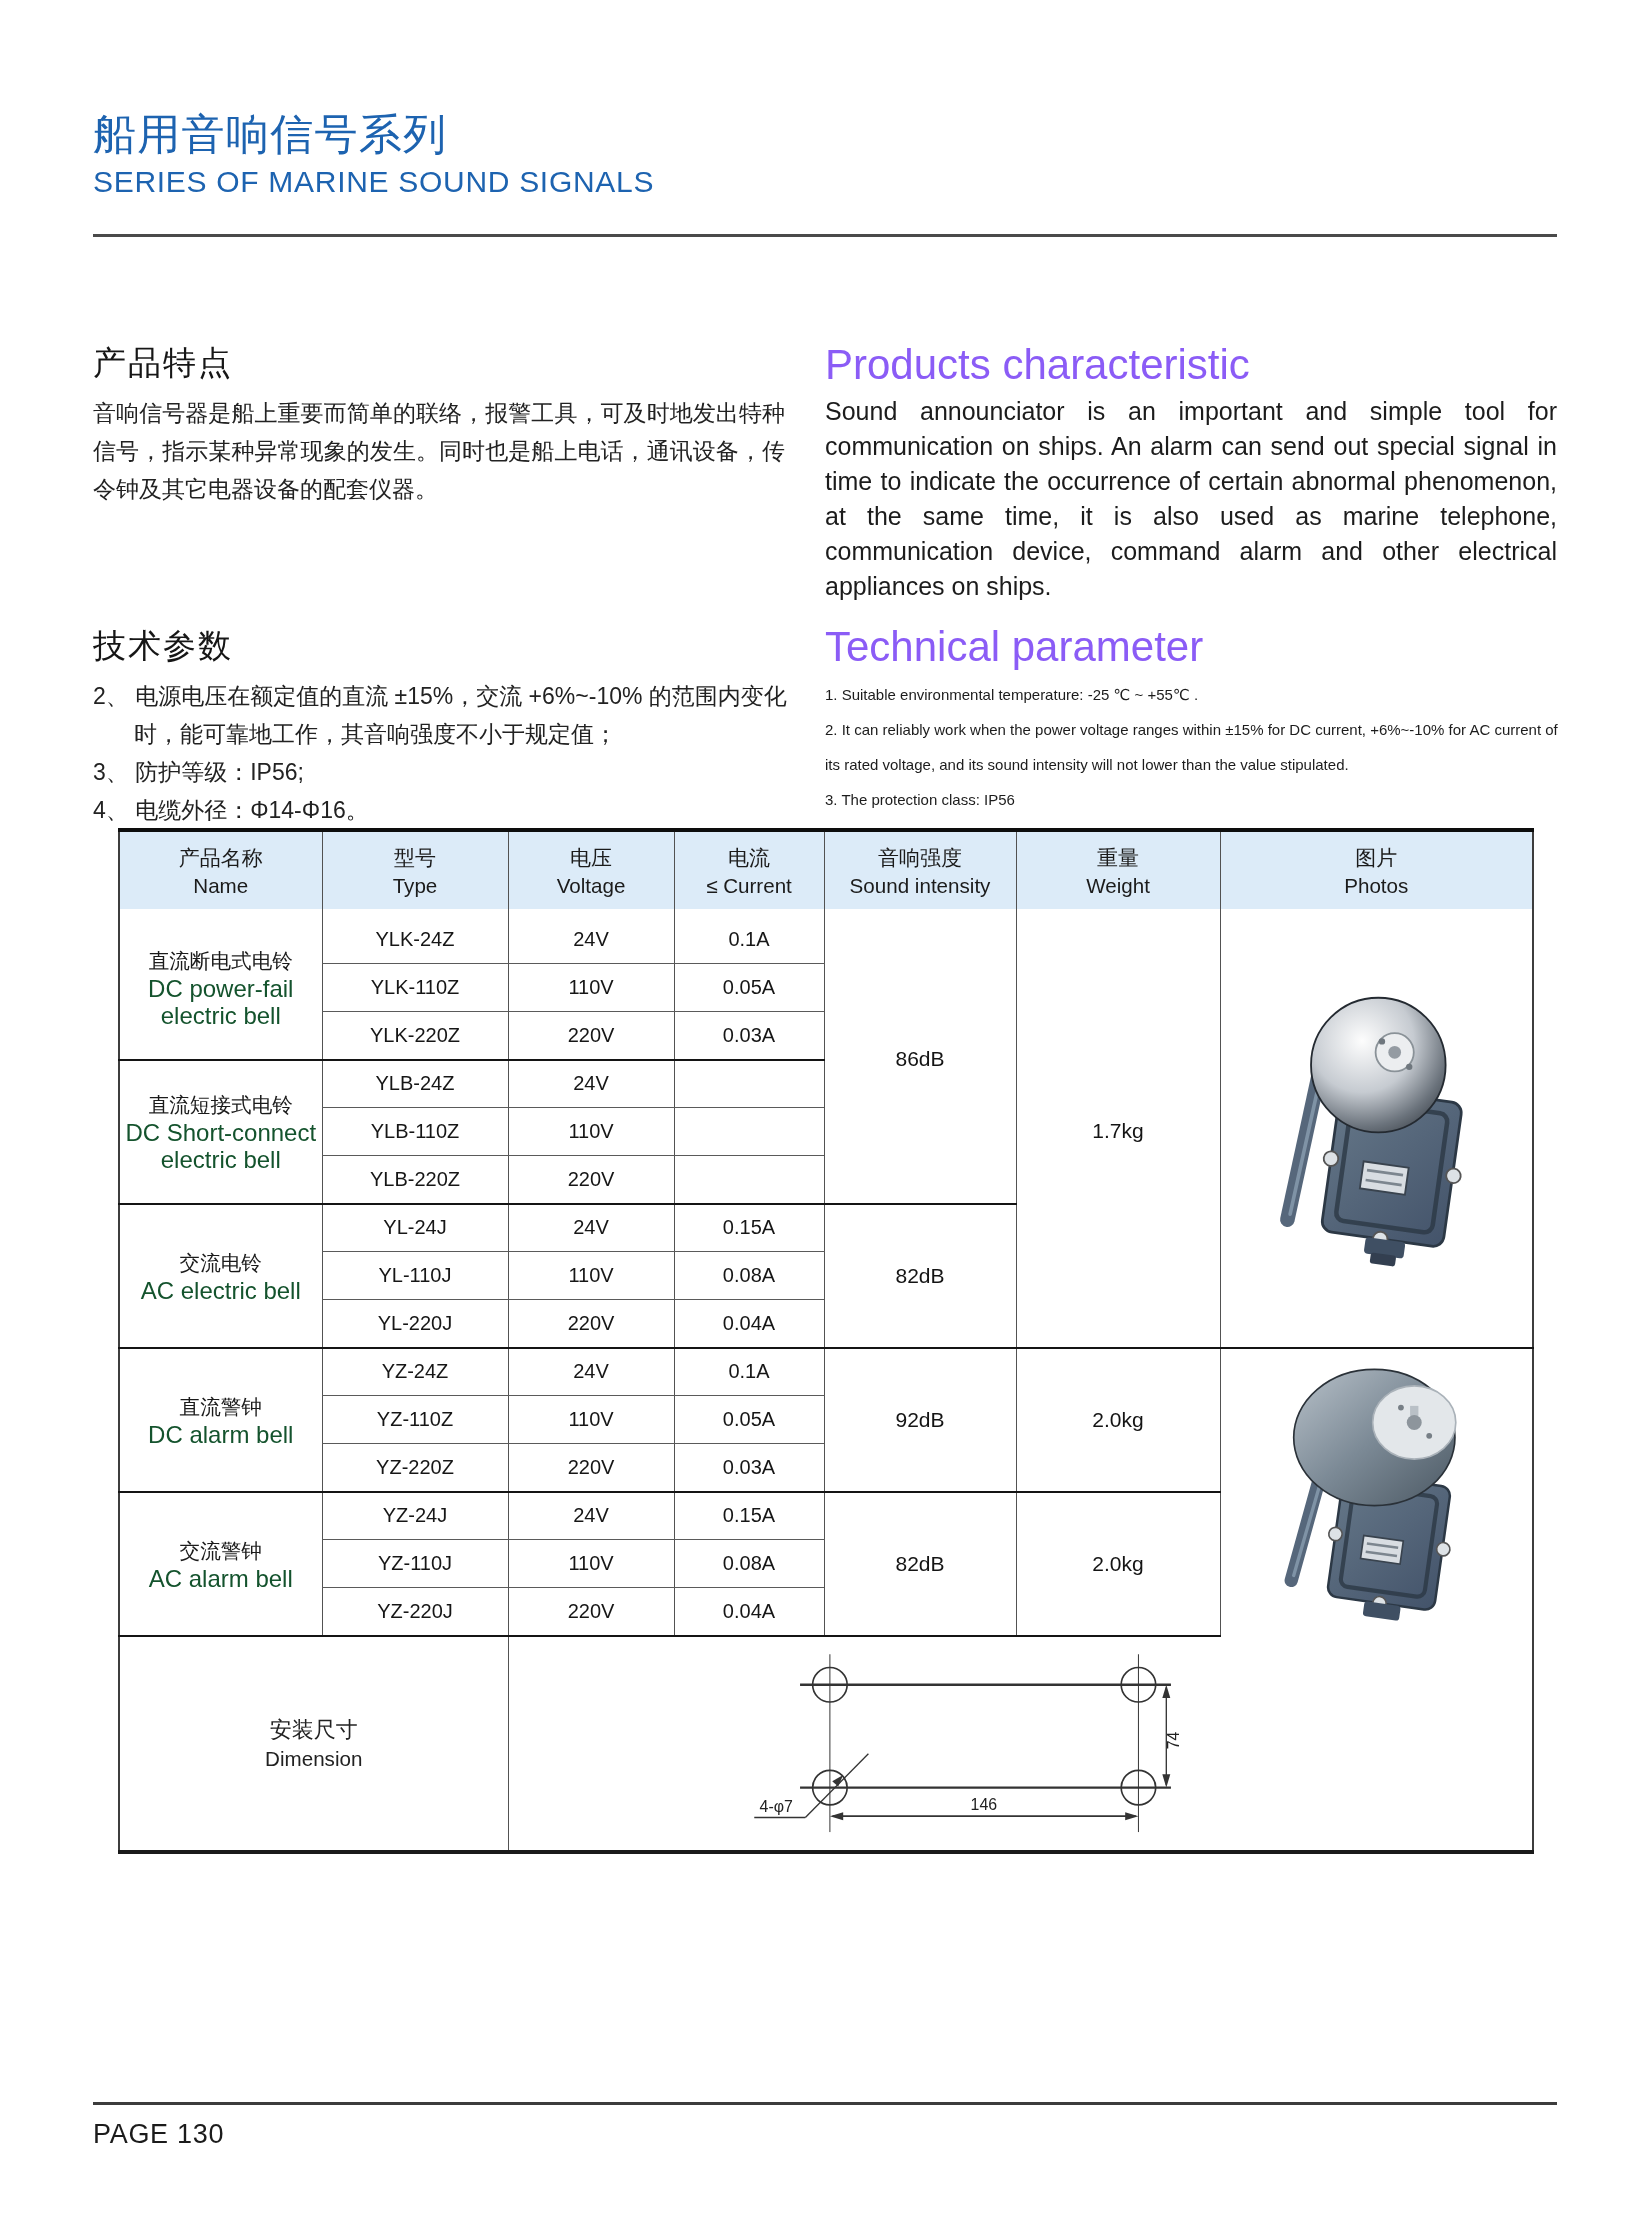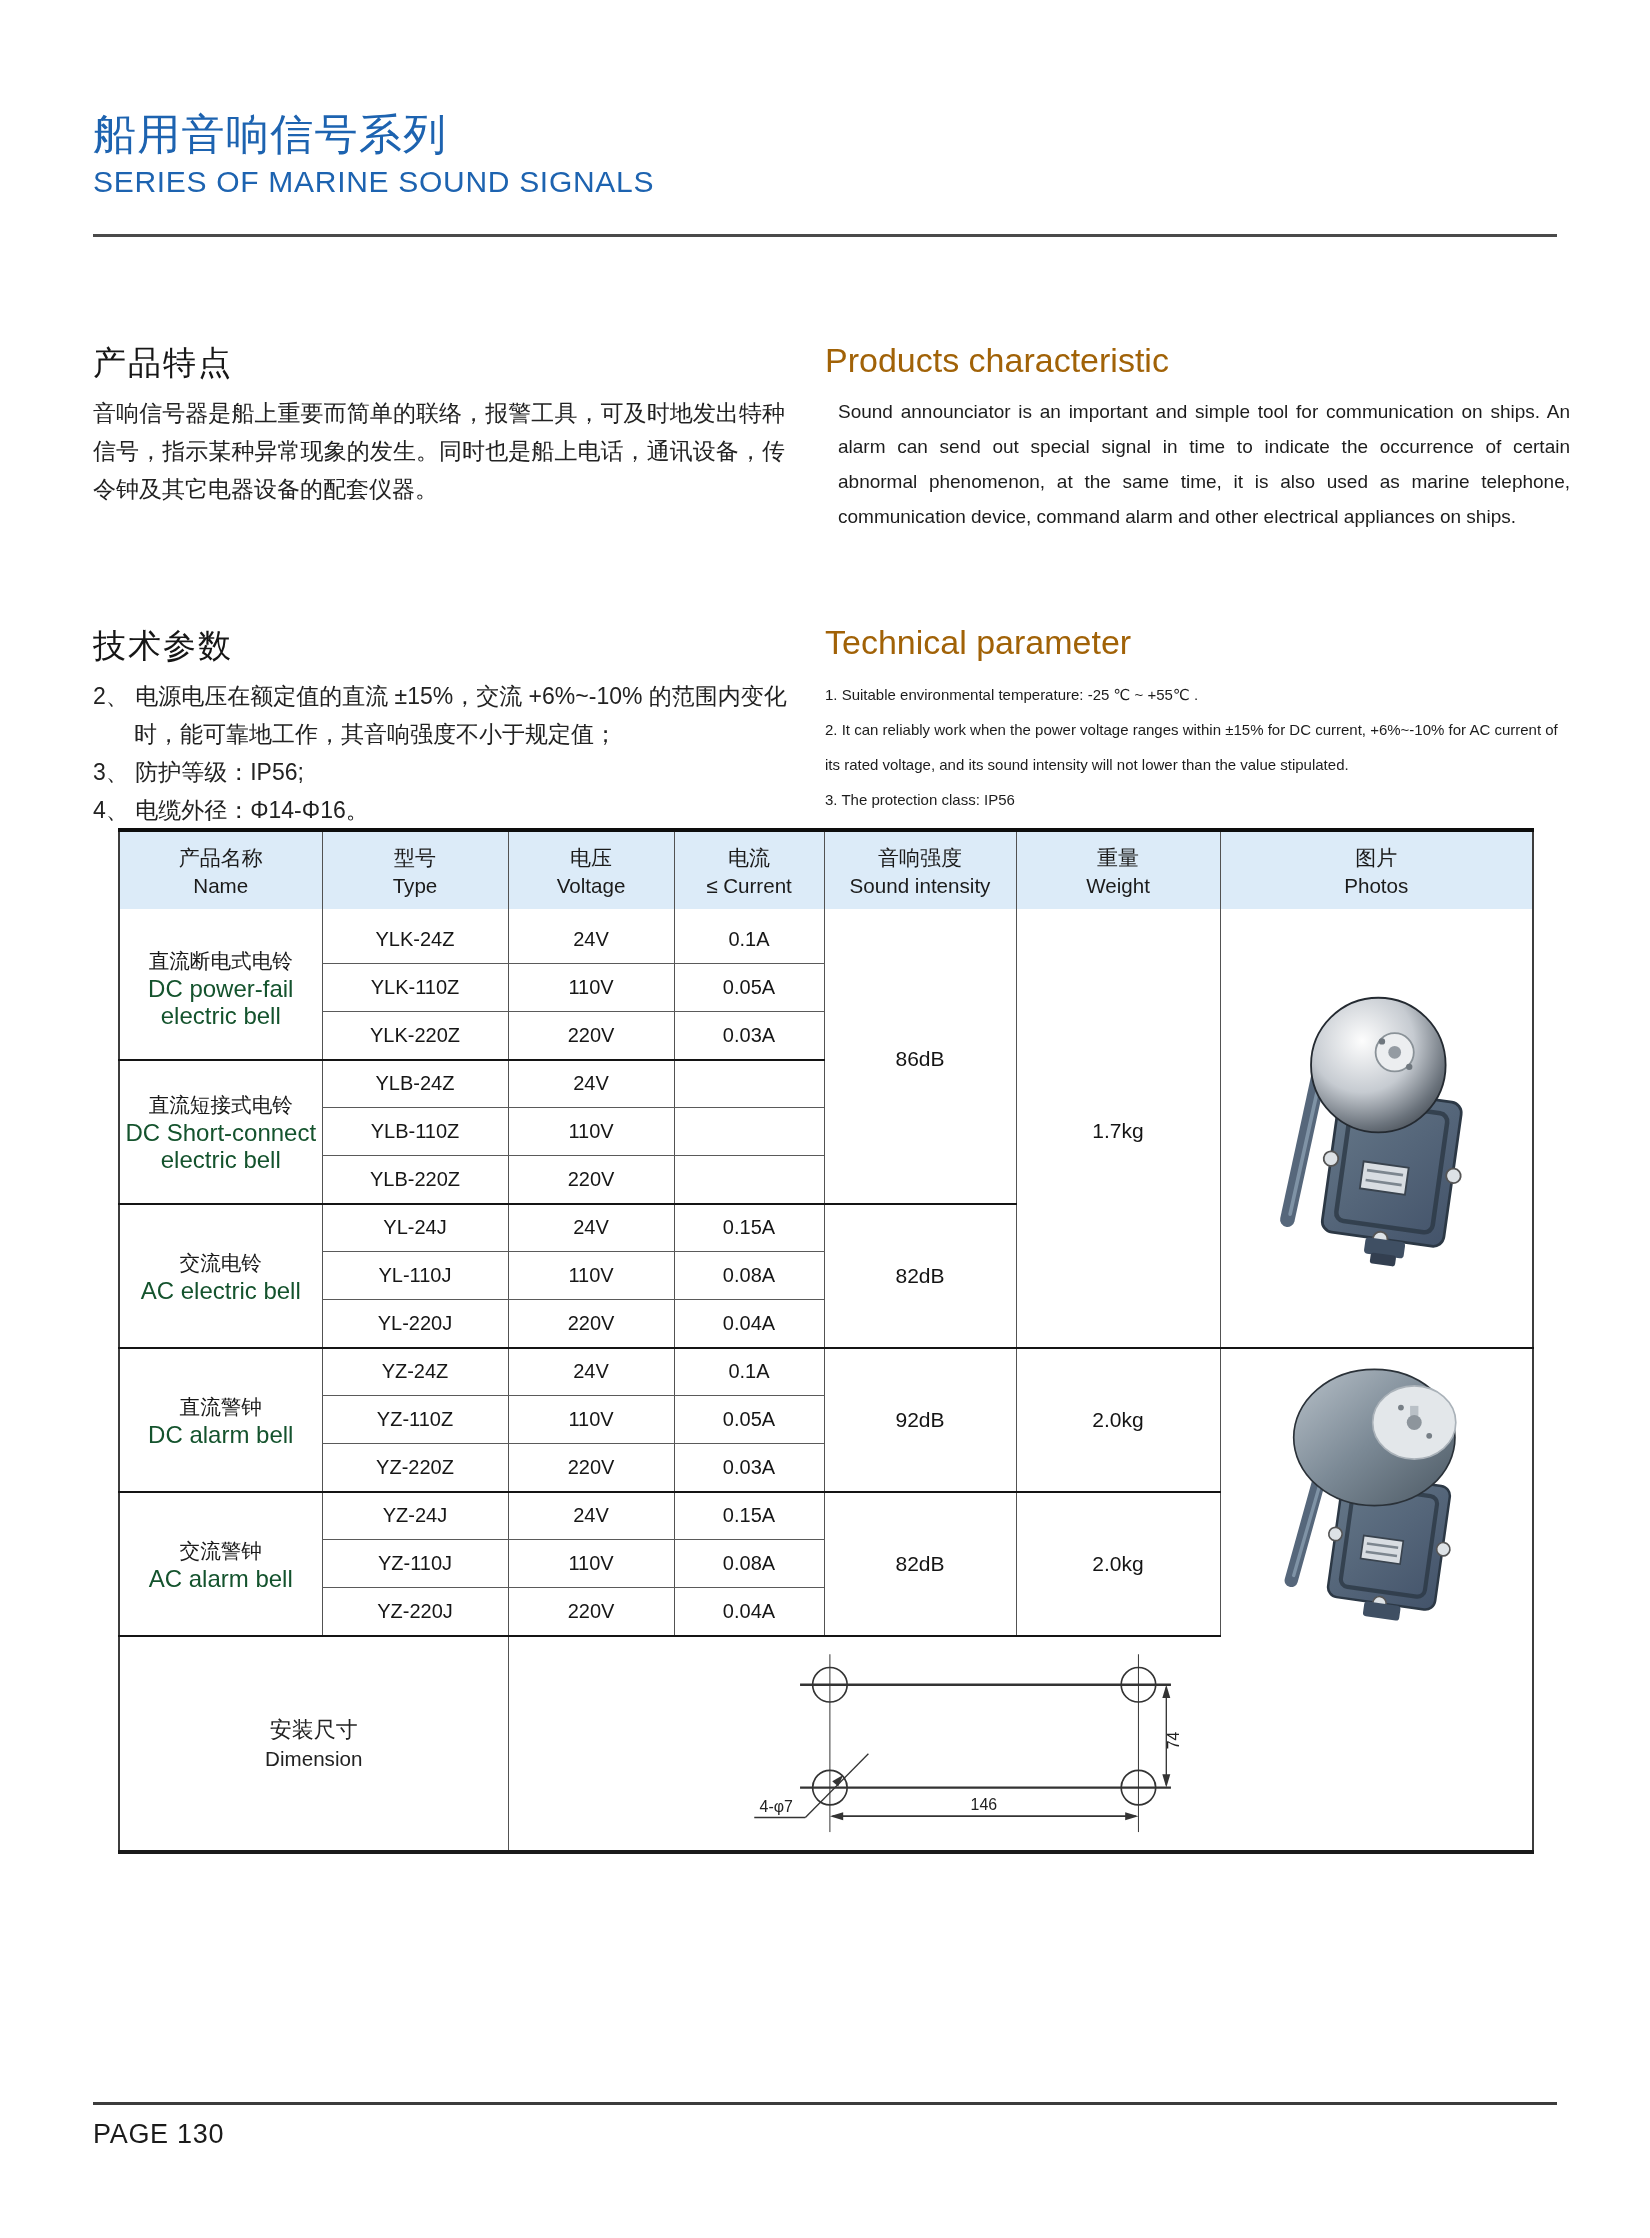--- a/index.html
+++ b/index.html
@@ -10,23 +10,23 @@
   }
   .abs{position:absolute;}
   
   .title-cn{left:93px;top:106px;font-size:43px;font-weight:500;color:#1d63b0;letter-spacing:1.3px;}
   .title-en{left:93px;top:165px;font-size:30px;font-weight:500;color:#1d63b0;letter-spacing:0.7px;}
   .rule{left:93px;width:1464px;background:#4a4a4a;}
   .rule-top{top:234px;height:2.7px;}
   .rule-bottom{top:2102px;height:3.3px;background:#3c3c3c;}
   
   .h-cn{font-size:33px;font-weight:500;color:#161616;letter-spacing:2px;}
-  .h-en{font-size:34px;font-weight:500;color:#a16207;}
+  .h-en{font-size:42px;font-weight:500;color:#8b5cf6;}
   .body-cn{font-size:23px;line-height:38px;color:#222;text-align:justify;}
-  .body-en{font-size:19px;line-height:35px;color:#1c1c1c;text-align:justify;margin-left:13px;}
+  .body-en{font-size:25px;line-height:35px;color:#1c1c1c;text-align:justify;}
   .list{list-style:none;margin:0;padding:0;}
   .list-cn li{font-size:23px;line-height:38px;color:#222;padding-left:41px;text-indent:-41px;}
   .list-en li{font-size:15px;line-height:35px;color:#1c1c1c;}
   
   .tblwrap{left:118px;top:828px;}
   table.tbl{
     border-collapse:collapse;table-layout:fixed;width:1413px;
     border-left:2px solid #3d3d3d;border-right:2px solid #3d3d3d;
     border-top:4.7px solid #0d0d0d;border-bottom:4px solid #1a1a1a;padding-left:36px;
   }

